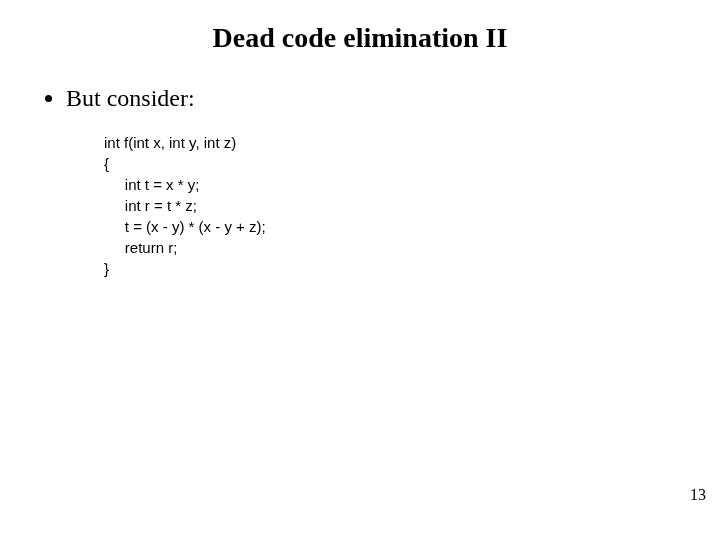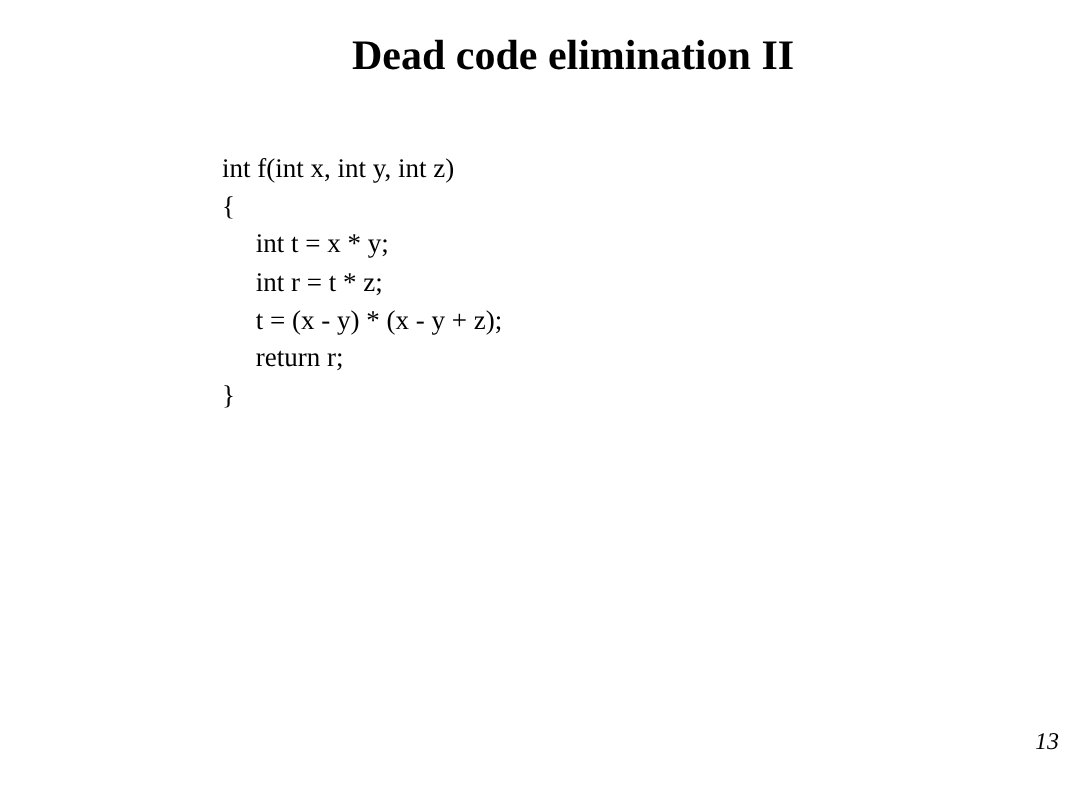--- a/index.html
+++ b/index.html
@@ -11,21 +11,20 @@
     font-family: "Times New Roman", Times, serif;
     color: #000000;
     position: relative;
     overflow: hidden;
   }
   .slide {
     width: 720px;
     height: 512px;
     position: relative;
     box-sizing: border-box;
-    padding-left: 44px;
   }
   .title {
     font-size: 28px;
     font-weight: bold;
     text-align: center;
     padding-top: 22px;
     padding-bottom: 28px;
   }
   .content {
     padding-left: 36px;
@@ -35,47 +34,49 @@
     list-style-type: disc;
     margin: 0 0 0 8px;
     padding-left: 22px;
   }
   ul.bullets > li {
     font-size: 24px;
     margin-bottom: 8px;
     line-height: 1.35;
   }
   .code-block {
-    font-family: Liberation Serif, serif;
-    font-size: 18px;
+    font-family: Liberation Sans, sans-serif;
+    font-size: 15px;
     white-space: pre;
     margin: 18px 0 28px 68px;
     line-height: 1.4;
   }
   .mono {
     font-family: "Courier New", Courier, monospace;
   }
   .page-number {
     position: absolute;
     right: 14px;
     bottom: 8px;
     font-size: 16px;
     color: #000;
     font-family: "Times New Roman", Times, serif;
-    font-style: italic;
   }
 </style>
 </head>
 <body>
 
 <div class="slide">
 
   <div class="title">Dead code elimination II</div>
 
   <div class="content">
+    <ul class="bullets">
+      <li>But consider:</li>
+    </ul>
 
     <div class="code-block">int f(int x, int y, int z)
 {
      int t = x * y;
      int r = t * z;
      t = (x - y) * (x - y + z);
      return r;
 }</div>
 
   </div>

